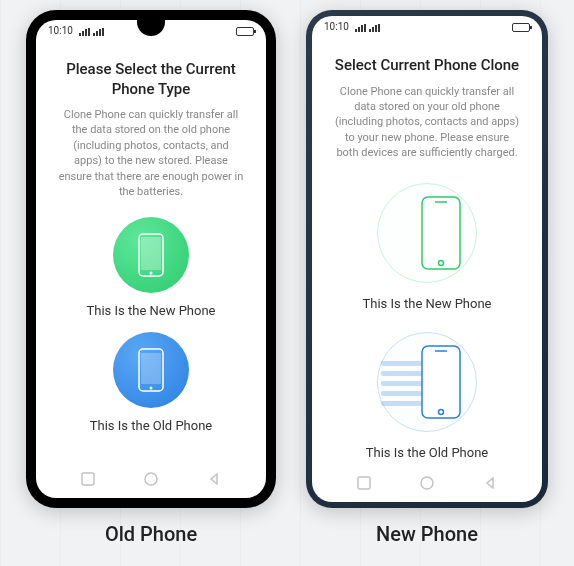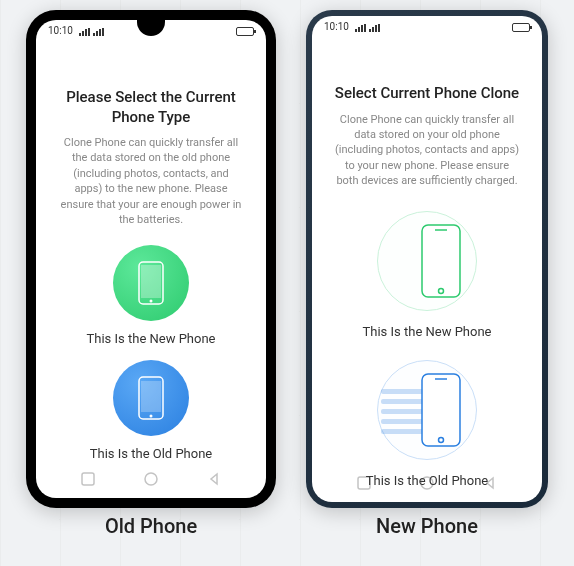--- a/index.html
+++ b/index.html
@@ -27,21 +27,21 @@
       justify-content: center;
       gap: 30px;
       padding: 10px;
     }
     .phone-wrap {
       display: flex;
       flex-direction: column;
       align-items: center;
     }
     .phone-label {
-      margin-top: 6px;
+      margin-top: 14px;
       font-size: 20px;
       font-weight: 500;
       color: #222;
     }
     
     .phone-old {
       width: 250px;
       height: 498px;
       background: #000;
       border-radius: 30px;
@@ -132,21 +132,20 @@
       display: flex;
       flex-direction: column;
       align-items: center;
     }
     .heading {
       font-size: 15px;
       font-weight: 500;
       color: #222;
       line-height: 1.3;
       margin-bottom: 8px;
-      margin-top: 28px;
     }
     .subtext {
       font-size: 11px;
       color: #888;
       line-height: 1.4;
       margin-bottom: 18px;
       padding: 0 4px;
     }
     .option-btn {
       display: flex;
@@ -253,21 +252,21 @@
           <span class="signal-icon" style="margin-left:3px">
               <span></span>
               <span></span>
               <span></span>
               <span></span>
             </span>
           <span class="battery-icon"></span>
         </div>
         <div class="content">
           <div class="heading">Please Select the Current Phone Type</div>
-          <div class="subtext">Clone Phone can quickly transfer all the data stored on the old phone (including photos, contacts, and apps) to the new phone. Please ensure that your are enough power in the batteries.</div>
+          <div class="subtext">Clone Phone can quickly transfer all the data stored on the old phone (including photos, contacts, and apps) to the new stored. Please ensure that there are enough power in the batteries.</div>
 
           <div class="option-btn">
             <div class="circle green">
               <svg viewBox="0 0 26 44">
                   <rect x="1" y="1" width="24" height="42" rx="4" fill="none" stroke="#fff" stroke-width="1.5"></rect>
                   <rect x="3" y="4" width="20" height="33" fill="rgba(255,255,255,0.3)"></rect>
                   <circle cx="13" cy="40" r="1.5" fill="#fff"></circle>
                 </svg>
             </div>
             <div class="option-label">This Is the New Phone</div>

